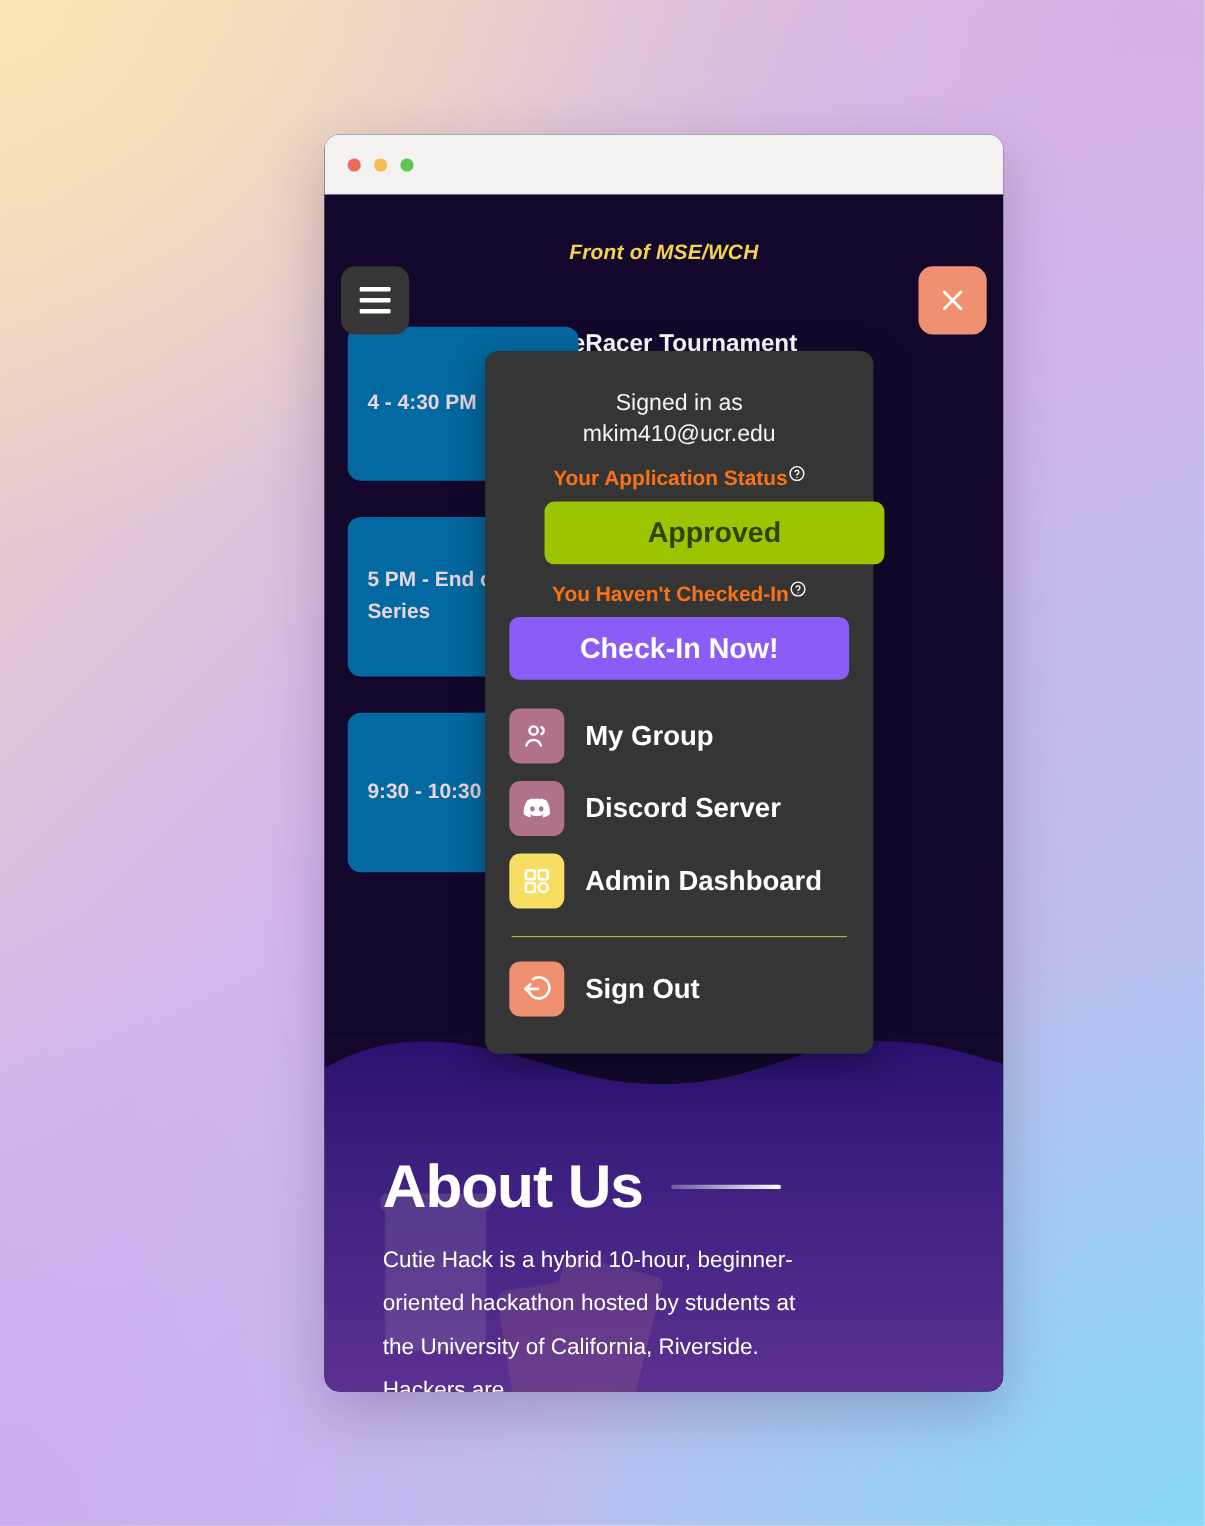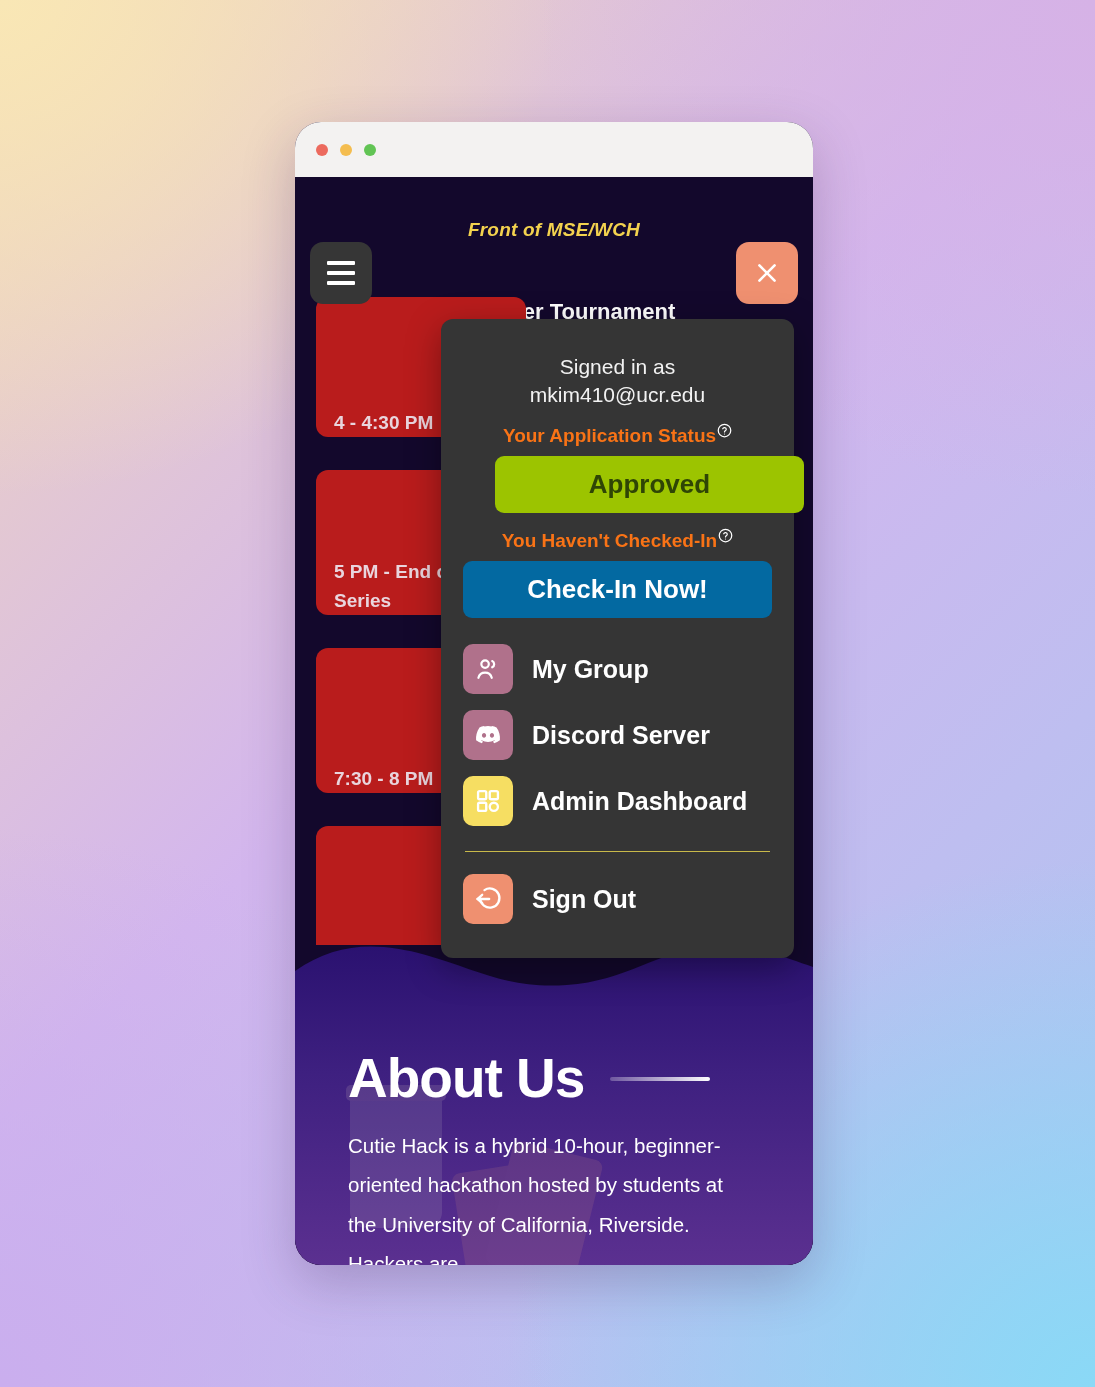--- a/index.html
+++ b/index.html
@@ -19,23 +19,23 @@
       radial-gradient(ellipse 950px 850px at 100% 100%, #8ad9f6 0%, rgba(138,217,246,0) 62%),
       linear-gradient(135deg, #f1d7bb 0%, #d3b6ee 45%, #a9c6f2 100%);
     position: relative;
   }
 
   
   .window {
     position: absolute;
     left: 295px;
     top: 122px;
-    width: 518px;
+    width: 617px;
     height: 1143px;
-    border-radius: 26px;
+    border-radius: 14px;
     overflow: hidden;
     box-shadow: 0 18px 52px rgba(60,30,80,.25);
     background: #13082c;
   }
 
   .titlebar {
     height: 55px;
     background: #f3f2f1;
     display: flex;
     align-items: center;
@@ -87,26 +87,26 @@
     font-size: 22px;
   }
 
   .cards {
     position: absolute;
     left: 21px;
     top: 32px;
     width: 210px;
   }
   .evt-card {
-    background: #b91c1c;
+    background: #0369a1;
     border-radius: 12px;
     height: 145px;
     margin-bottom: 33px;
     display: flex;
-    align-items: flex-end;
+    align-items: center;
     padding: 0 18px;
   }
   .evt-card:first-child { height: 140px; }
   .evt-time {
     color: #e9d5dd;
     font-weight: bold;
     font-size: 19px;
     line-height: 1.5;
   }
   
@@ -303,21 +303,21 @@
     font-weight: bold;
     cursor: pointer;
     font-family: inherit;
   }
   .status-pill.approved {
     background: #9cc400;
     color: #2f4505;
     margin-left: 32px;
   }
   .status-pill.checkin {
-    background: #0369a1;
+    background: #8b5cf6;
     color: #ffffff;
   }
 
   .menu-list { margin-top: 18px; }
   .menu-row {
     display: flex;
     align-items: center;
     gap: 19px;
     padding: 8px 0;
     cursor: pointer;
@@ -368,23 +368,20 @@
       <div class="navstrip"></div>
 
       <div class="event-title">TypeRacer Tournament</div>
 
       <div class="cards">
         <div class="evt-card">
           <span class="evt-time">4 - 4:30 PM</span>
         </div>
         <div class="evt-card">
           <span class="evt-time">5 PM - End of Series</span>
-        </div>
-        <div class="evt-card">
-          <span class="evt-time">7:30 - 8 PM</span>
         </div>
         <div class="evt-card">
           <span class="evt-time">9:30 - 10:30</span>
         </div>
       </div>
     </div>
 
     <div class="about">
       <svg class="wave" viewBox="0 0 515 64" preserveAspectRatio="none">
         <path d="M0,30 C40,2 80,0 130,14 C180,28 210,48 270,44 C330,40 360,10 410,6 C455,2 490,18 515,26 L515,0 L0,0 Z" fill="#13082c"></path>

